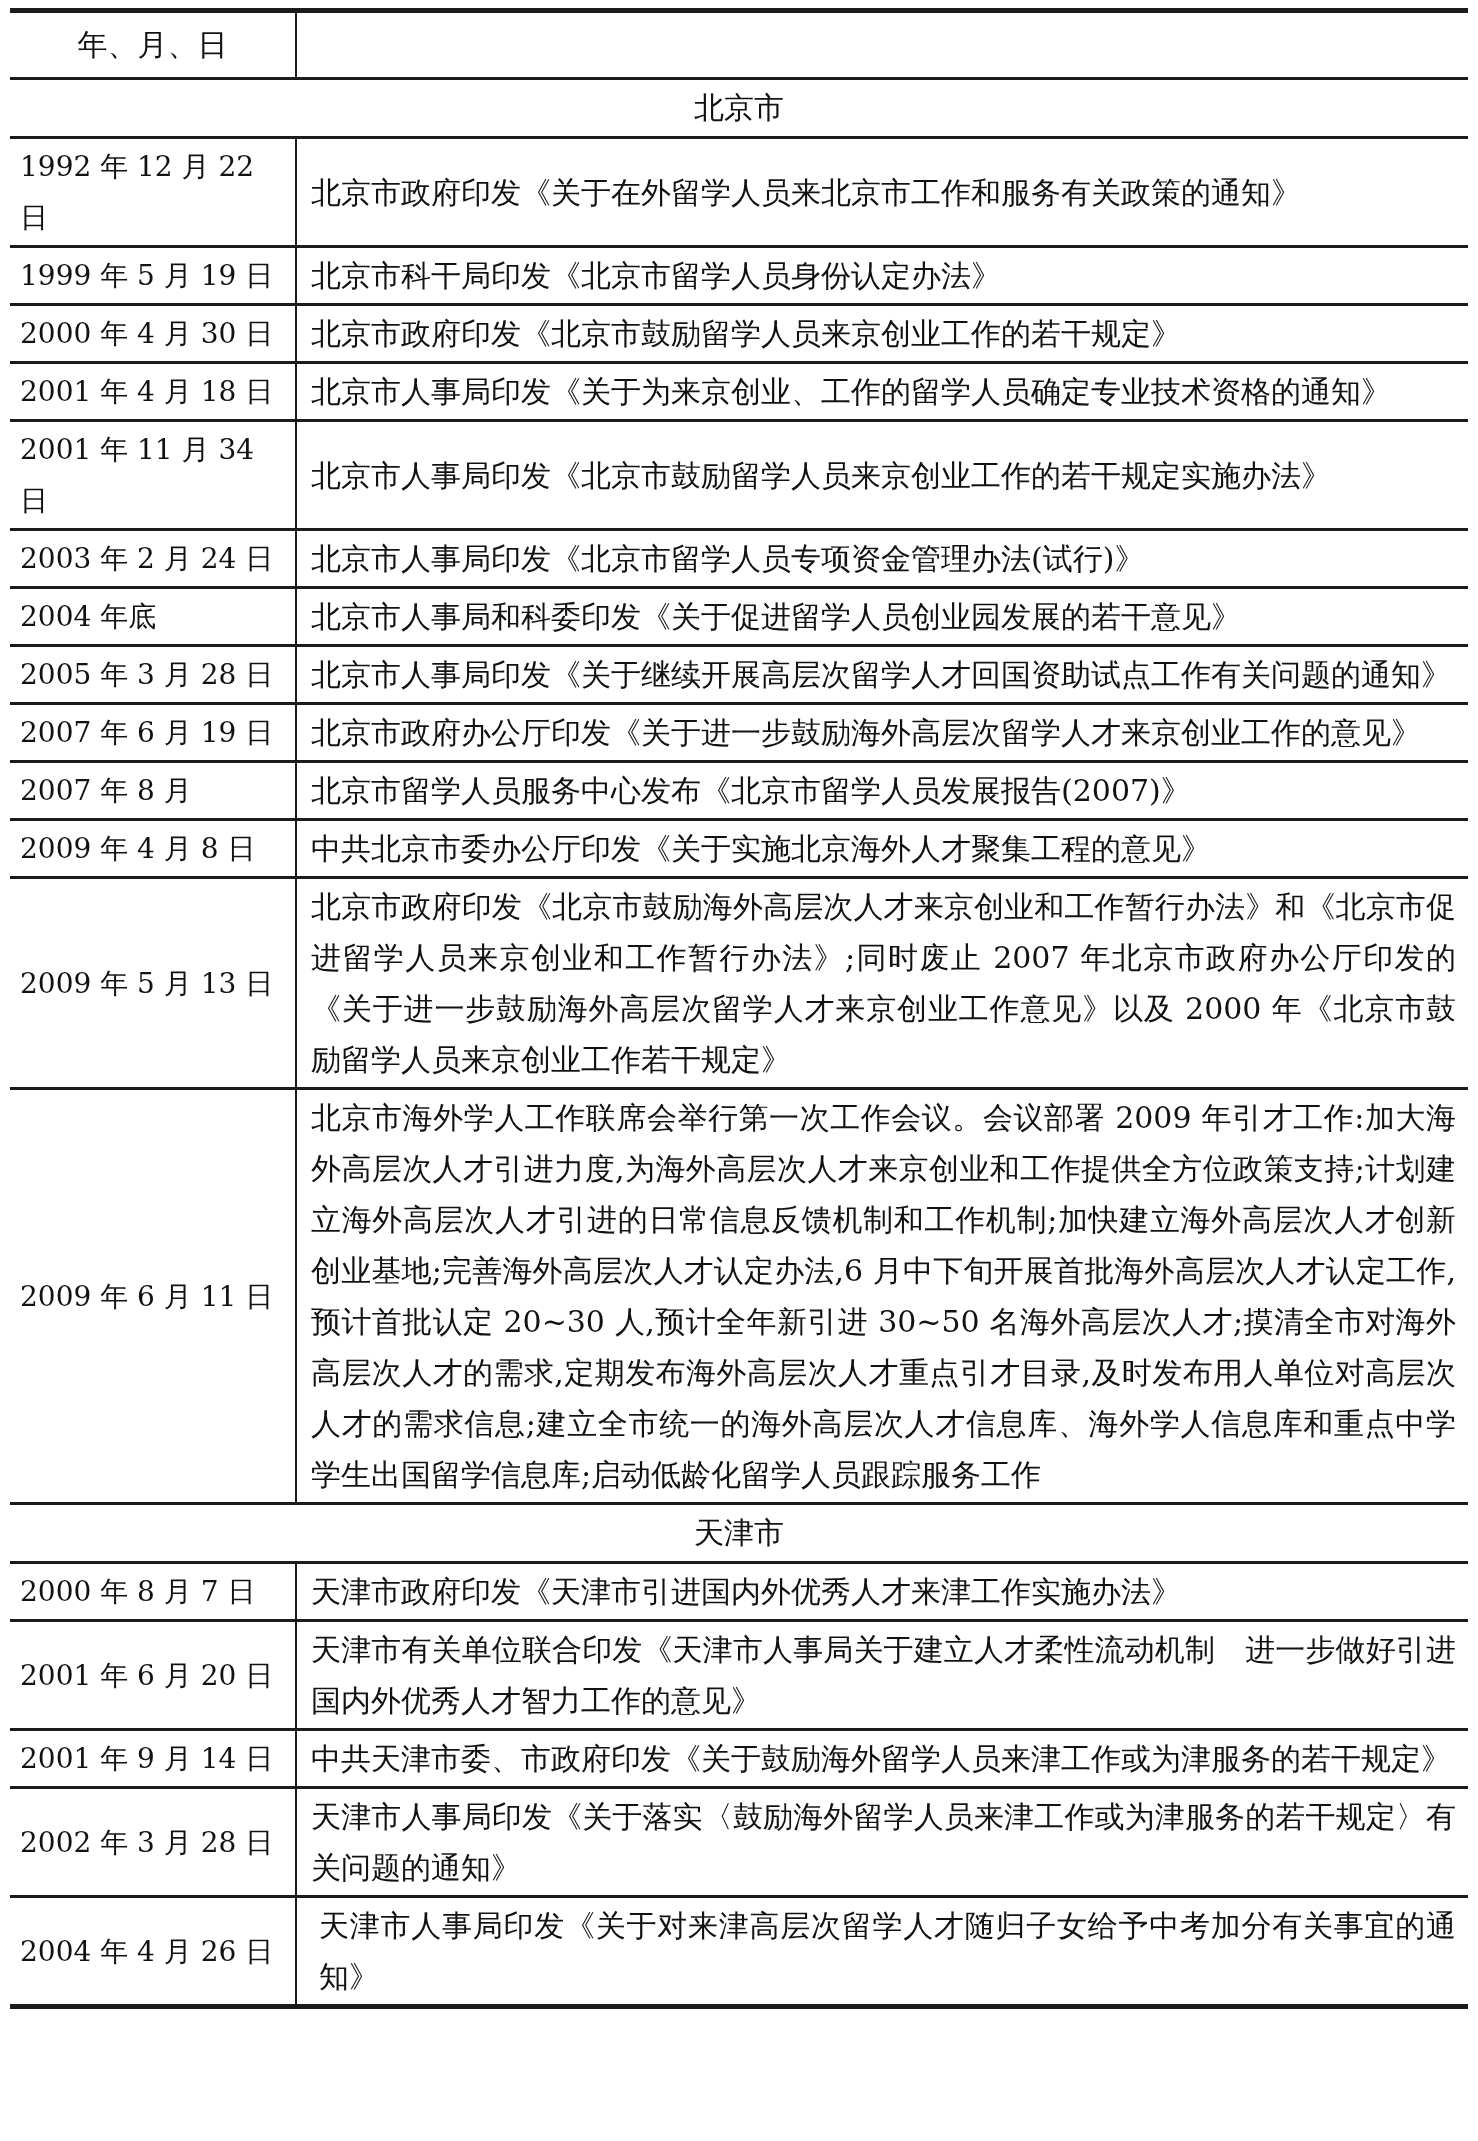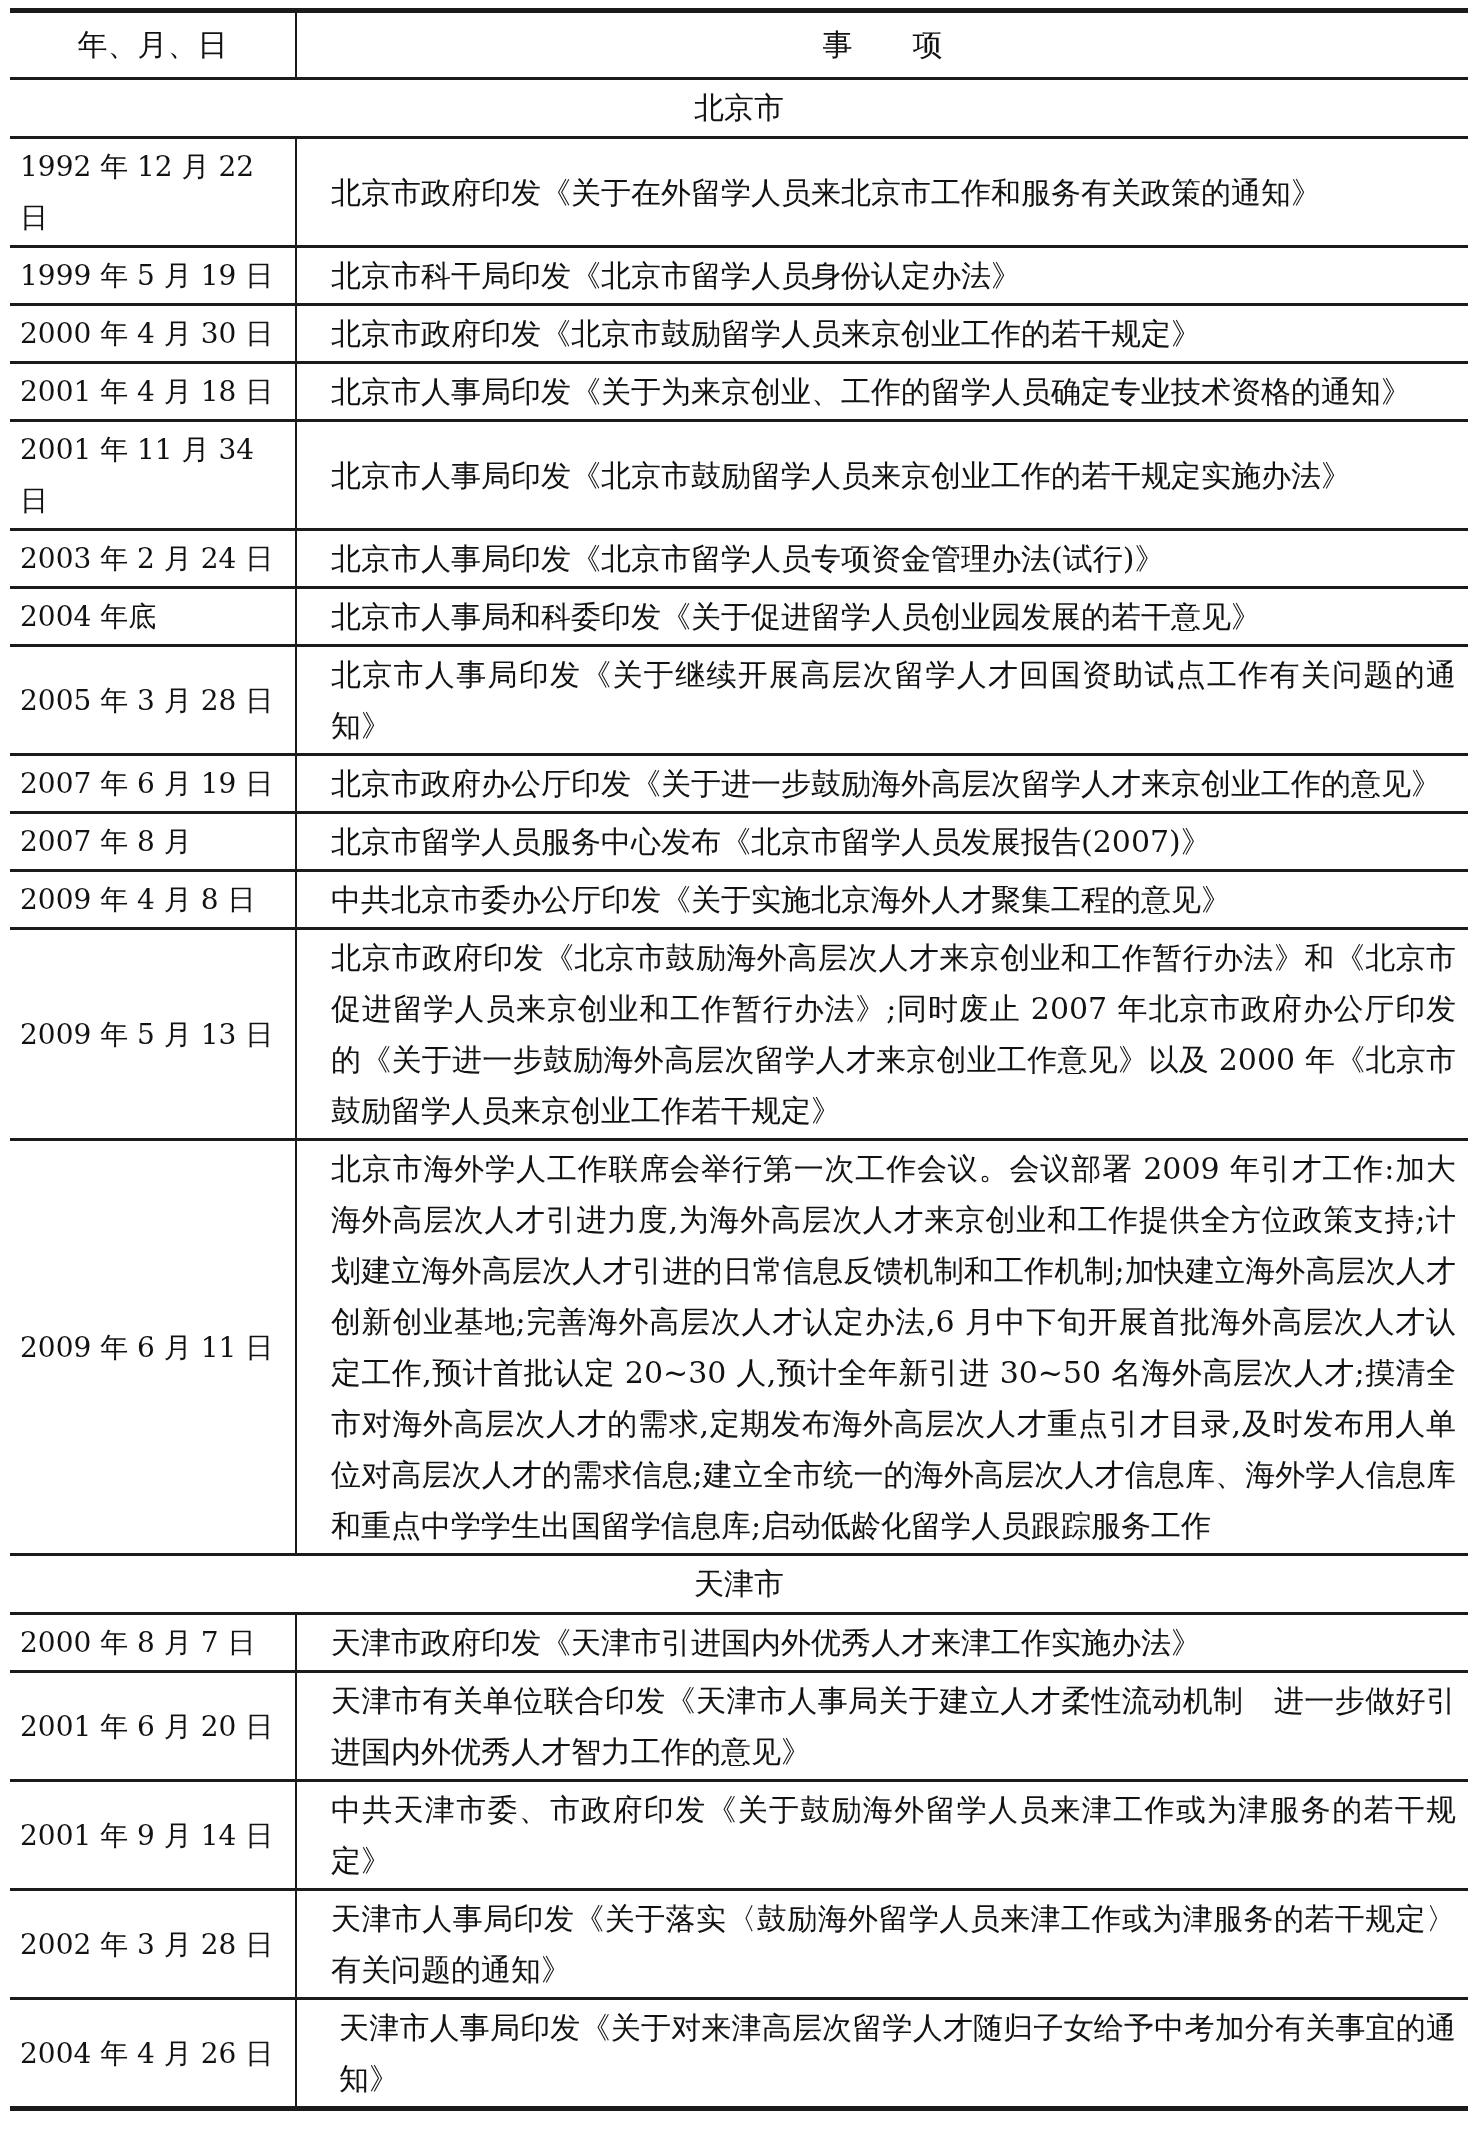--- a/index.html
+++ b/index.html
@@ -40,21 +40,20 @@
     flex-shrink: 0;
   }
   .event-cell {
     flex: 1;
     box-sizing: border-box;
     display: flex;
     align-items: center;
     padding: 2px 12px 2px 14px;
     font-size: 30px;
     line-height: 51px;
-    margin-left: 20px;
   }
   .event-text {
     width: 100%;
     text-align: justify;
     text-justify: inter-ideograph;
   }
   .header-row {
     display: flex;
     align-items: stretch;
     border-bottom: 3px solid #1b1b1b;
@@ -87,21 +86,20 @@
   }
 </style>
 </head>
 <body>
 
 <div class="page">
   <div class="table">
 
     <div class="header-row">
       <div class="header-date">年、月、日</div>
-      <div class="header-event">事　　项</div>
     </div>
 
     <div class="section-row">北京市</div>
 
     <div class="row">
       <div class="date-cell">1992 年 12 月 22 日</div>
       <div class="event-cell">
           <div class="event-text">北京市政府印发《关于在外留学人员来北京市工作和服务有关政策的通知》</div>
         </div>
     </div>

